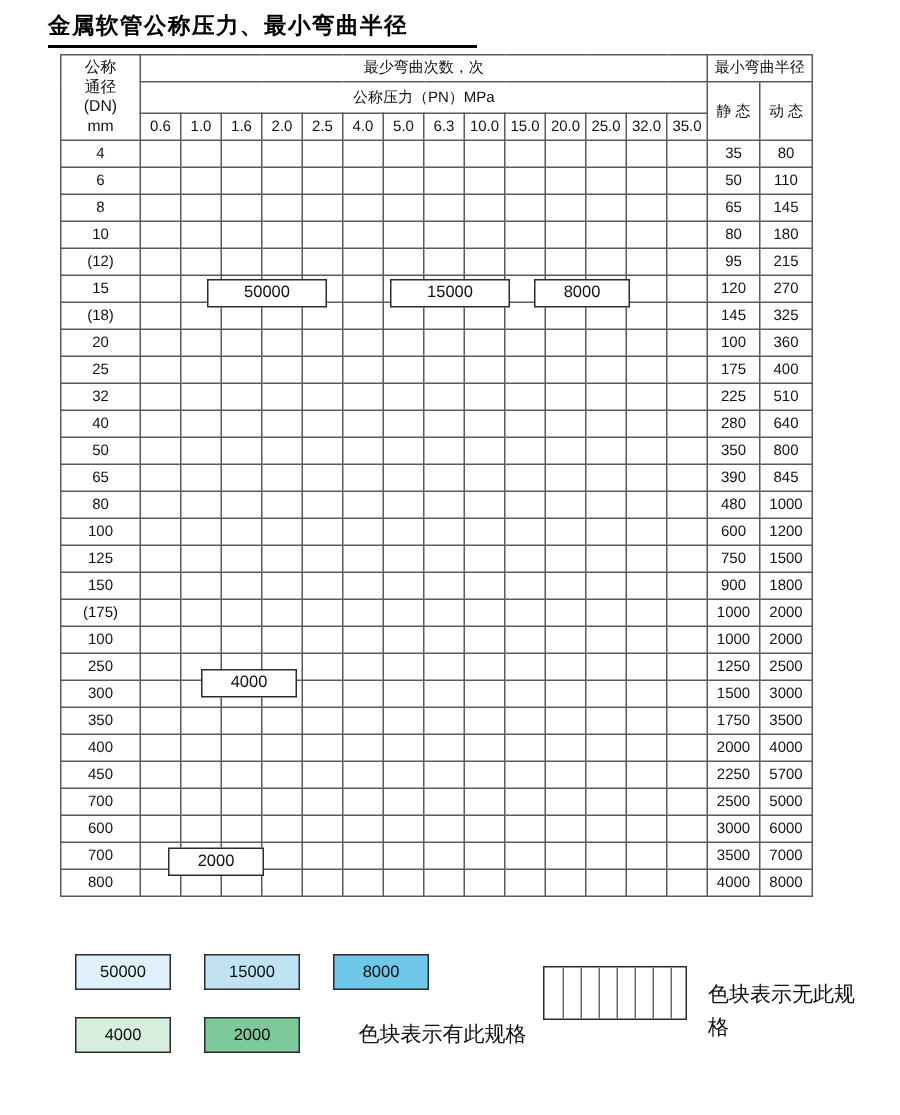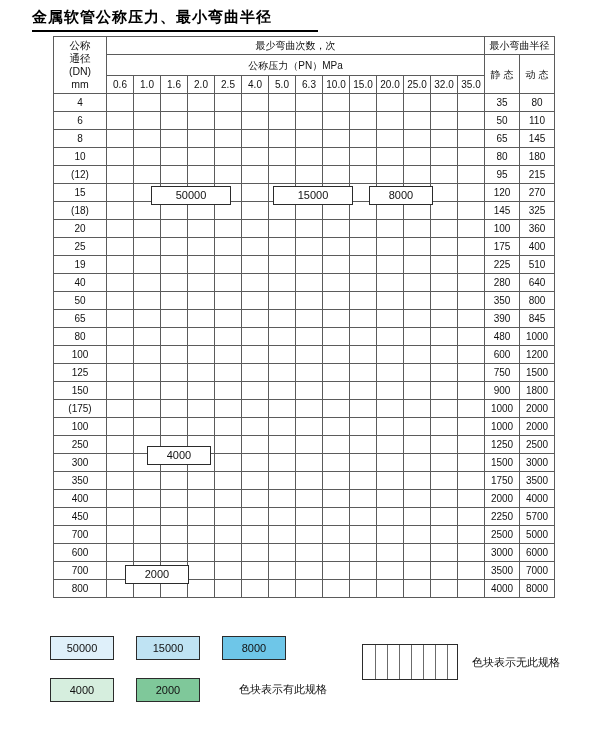--- a/index.html
+++ b/index.html
@@ -4,33 +4,33 @@
 <style>
   html,body{margin:0;padding:0;}
   body{
     width:600px;height:743px;
     background:#ffffff;
     font-family:"Liberation Sans", sans-serif;
     font-size:11px;
     color:#111;
     overflow:hidden;
   }
-  .page{position:relative;width:600px;height:743px;text-decoration:underline;}
+  .page{position:relative;width:552px;height:743px;text-decoration:underline;}
 
   .title{
     position:absolute;left:32px;top:8px;
     font-family:"Liberation Serif", serif;
     font-weight:bold;font-size:15px;letter-spacing:1px;color:#000;
   }
   .title-rule{
     position:absolute;left:32px;top:30px;width:286px;height:2px;background:#000;
   }
 
   
-  .tbl-wrap{position:absolute;left:29px;top:36px;padding-left:24px;}
+  .tbl-wrap{position:absolute;left:16px;top:36px;padding-left:24px;}
   table.main{
     border-collapse:collapse;
     table-layout:fixed;
   }
   table.main td, table.main th{
     border:1px solid #5b5b5b;
     padding:0;
     text-align:center;
     vertical-align:middle;
     font-size:10px;
@@ -67,21 +67,21 @@
     z-index:5;
   }
 
   
   .legend{position:absolute;left:32px;top:632px;width:540px;}
   .lg-box{
     position:absolute;
     width:62px;height:22px;line-height:22px;text-align:center;
     border:1px solid #2b2b2b;font-size:11px;
   }
-  .lg-label{position:absolute;font-size:11px;line-height:22px;}
+  .lg-label{position:absolute;font-size:14px;line-height:22px;}
   .swatch-grid{
     position:absolute;left:330px;top:12px;
     width:96px;height:36px;border:1px solid #2b2b2b;background:#fff;
     box-sizing:border-box;
   }
   .swatch-grid i{
     position:absolute;top:0;bottom:0;width:1px;background:#6b6b6b;
   }
 </style>
 </head>
@@ -295,21 +295,21 @@
             <td class="cell f-blue"></td>
             <td class="cell f-blue"></td>
             <td class="cell f-white"></td>
             <td class="cell f-white"></td>
             <td class="cell f-white"></td>
             <td class="cell f-white"></td>
             <td class="r-col">175</td>
             <td class="r-col">400</td>
           </tr>
           <tr>
-            <td class="dn-cell body-dn">19</td>
+            <td class="dn-cell body-dn">32</td>
             <td class="cell f-blue"></td>
             <td class="cell f-blue"></td>
             <td class="cell f-blue"></td>
             <td class="cell f-blue"></td>
             <td class="cell f-blue"></td>
             <td class="cell f-blue"></td>
             <td class="cell f-blue"></td>
             <td class="cell f-blue"></td>
             <td class="cell f-blue"></td>
             <td class="cell f-white"></td>

